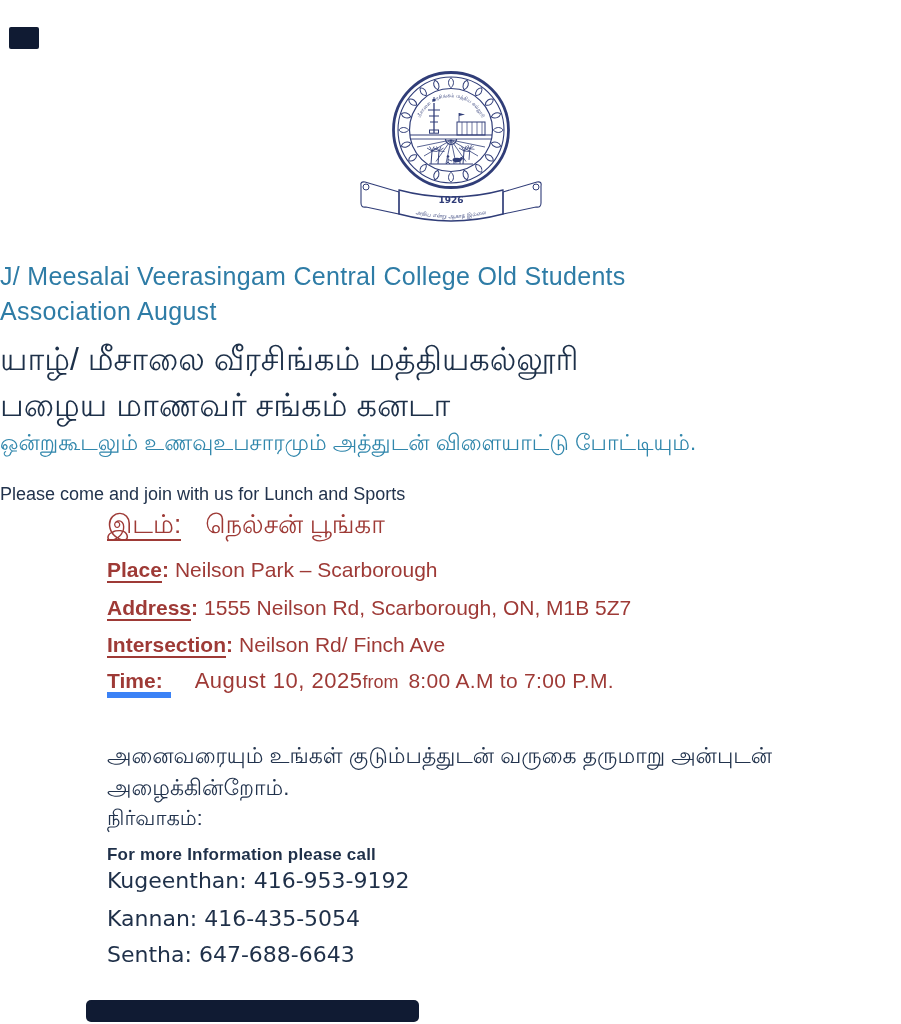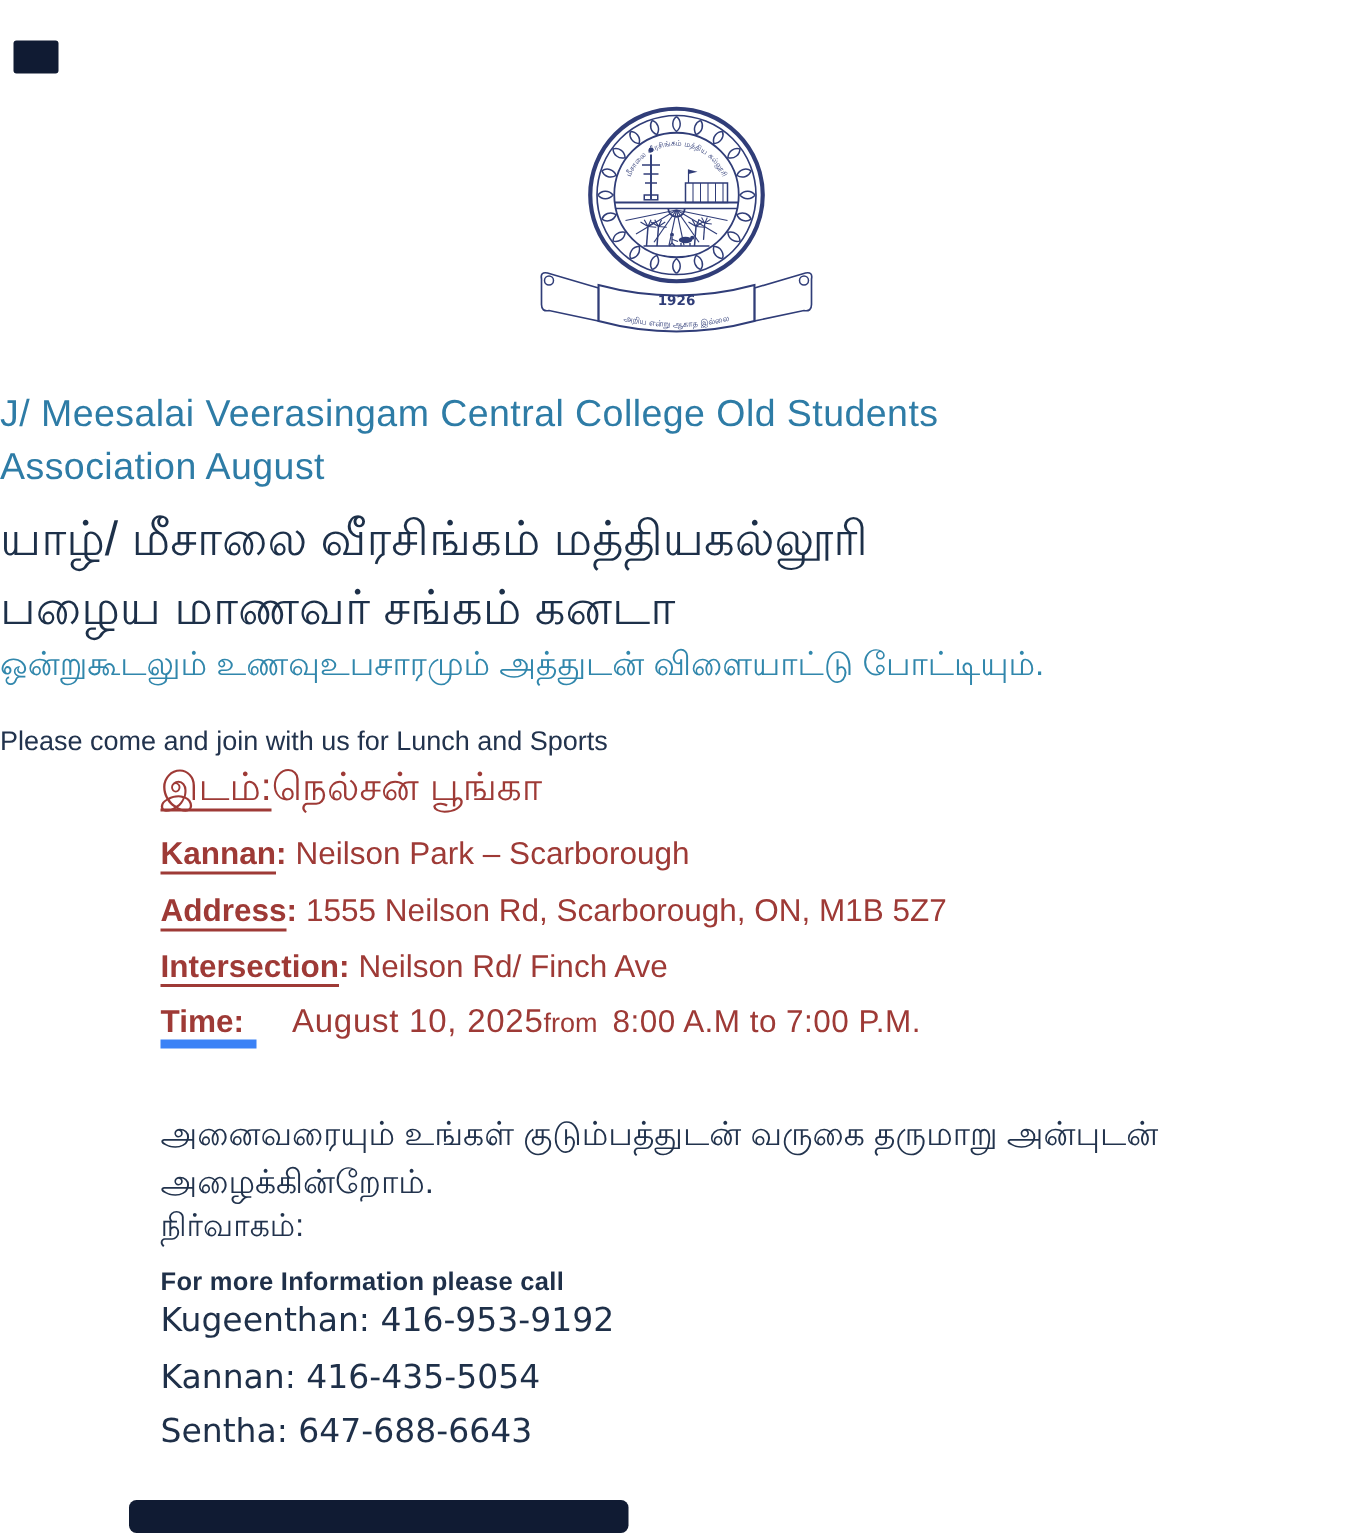--- a/index.html
+++ b/index.html
@@ -167,25 +167,25 @@
   <div class="abs centered tamil-h1">
     <div>யாழ்/ மீசாலை வீரசிங்கம் மத்தியகல்லூரி</div>
     <div>பழைய மாணவர் சங்கம் கனடா</div>
   </div>
 
   <div class="abs centered tamil-sub">ஒன்றுகூடலும் உணவுஉபசாரமும் அத்துடன் விளையாட்டு போட்டியும்.</div>
 
   <div class="abs centered invite">Please come and join with us for Lunch and Sports</div>
 
   <div class="abs left-col venue red">
-    <span class="lbl">இடம்:</span><span class="val" style="margin-left:0;">நெல்சன் பூங்கா</span>
+    <span class="lbl">இடம்:</span><span class="val" style="margin-left:24px;font-family:Liberation Serif, serif;">நெல்சன் பூங்கா</span>
   </div>
 
   <div class="abs left-col detail place red">
-    <span class="lbl">Kannan</span><span class="colon">:</span><span class="val">Neilson Park – Scarborough</span>
+    <span class="lbl">Place</span><span class="colon">:</span><span class="val">Neilson Park – Scarborough</span>
   </div>
 
   <div class="abs left-col detail address red">
     <span class="lbl">Address</span><span class="colon">:</span><span class="val">1555 Neilson Rd, Scarborough, ON, M1B 5Z7</span>
   </div>
 
   <div class="abs left-col detail intersection red">
     <span class="lbl">Intersection</span><span class="colon">:</span><span class="val">Neilson Rd/ Finch Ave</span>
   </div>
 

